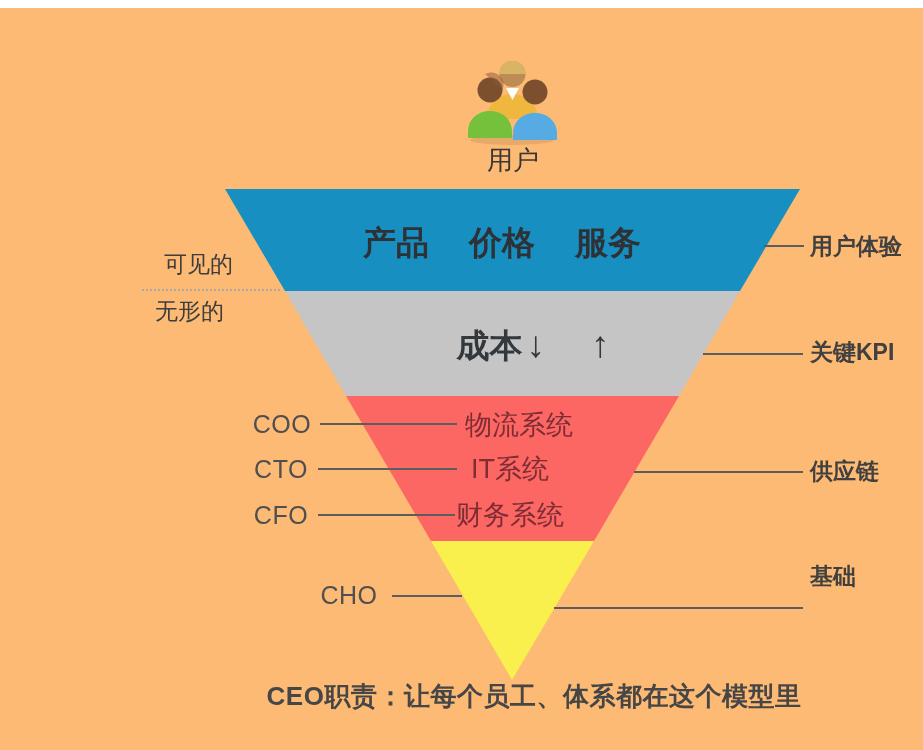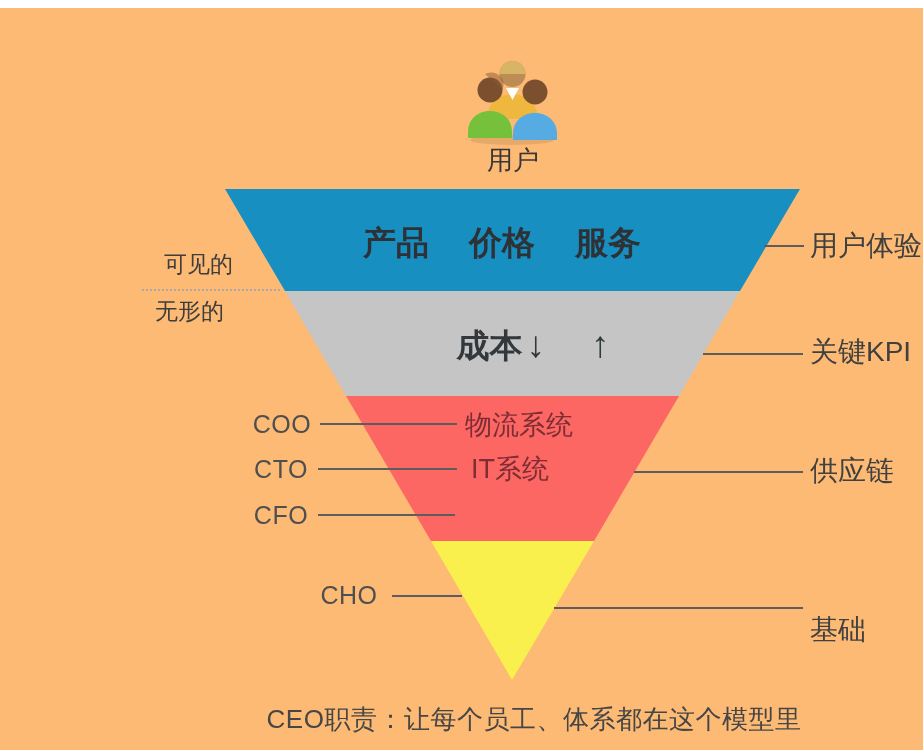--- a/index.html
+++ b/index.html
@@ -43,21 +43,21 @@
   }
   .layer2-group { display: flex; gap: 4px; align-items: center; }
   .arrow-glyph { font-size: 37px; font-weight: 500; position: relative; top: -2px; }
 
   .exec-label {
     font-size: 25px; color: #4f4f4f; letter-spacing: 0.5px; font-weight: 400;
   }
   .system-label { font-size: 27px; font-weight: 400; }
   .team-label   { font-size: 37px; font-weight: 700; }
 
-  .right-label { font-size: 28px; color: #404040; font-weight: 400; }
+  .right-label { font-size: 23px; color: #404040; font-weight: 700; }
   .side-label  { font-size: 23px; color: #3d3d3d; font-weight: 400; }
 
   .caption { font-size: 26px; font-weight: 500; color: #464646; letter-spacing: 0.5px; }
 </style>
 </head>
 <body>
 
 <div id="canvas">
 
   <svg class="abs" style="left:455px; top:46px;" width="115" height="92" viewBox="0 0 115 92">
@@ -110,35 +110,36 @@
   <div class="abs center-xy exec-label" style="left:282px; top:416px;">COO</div>
   <div class="hline" style="left:320px; top:415px; width:137px;"></div>
   <div class="abs center-xy system-label" style="left: 519px; top: 417px; color: rgb(126, 45, 53);">物流系统</div>
 
   <div class="abs center-xy exec-label" style="left:281px; top:461px;">CTO</div>
   <div class="hline" style="left:318px; top:460px; width:139px;"></div>
   <div class="abs center-xy system-label" style="left: 510px; top: 461px; color: rgb(126, 45, 53);">IT系统</div>
 
   <div class="abs center-xy exec-label" style="left:281px; top:507px;">CFO</div>
   <div class="hline" style="left:318px; top:506px; width:137px;"></div>
+  <div class="abs center-xy system-label" style="left: 510px; top: 507px; color: rgb(126, 45, 53);">财务系统</div>
 
   <div class="abs center-xy exec-label" style="left:349px; top:587px;">CHO</div>
   <div class="hline" style="left:392px; top:587px; width:70px;"></div>
 
   <div class="hline" style="left:764px; top:237px; width:40px;"></div>
   <div class="abs center-y right-label" style="left:810px; top:238px;">用户体验</div>
 
   <div class="hline" style="left:703px; top:345px; width:100px;"></div>
   <div class="abs center-y right-label" style="left:810px; top:344px;">关键KPI</div>
 
   <div class="hline" style="left:634px; top:463px; width:169px;"></div>
   <div class="abs center-y right-label" style="left:810px; top:463px;">供应链</div>
 
   <div class="hline" style="left:554px; top:599px; width:249px;"></div>
-  <div class="abs center-y right-label" style="left:810px; top:622px;">基础</div>
+  <div class="abs center-y right-label" style="left:810px; top:568px;">基础</div>
 
   <div class="abs center-y side-label" style="left:164px; top:256px;">可见的</div>
   <div class="dotted" style="left:142px; top:281px; width:138px;"></div>
   <div class="abs center-y side-label" style="left:155px; top:303px;">无形的</div>
 
-  <div class="abs center-xy caption" style="left:534px; top:711px;">CEO职责：让每个员工、体系都在这个模型里</div>
+  <div class="abs center-xy caption" style="left:534px; top:688px;font-weight:bold;">CEO职责：让每个员工、体系都在这个模型里</div>
 
 </div>
 
 </body></html>

